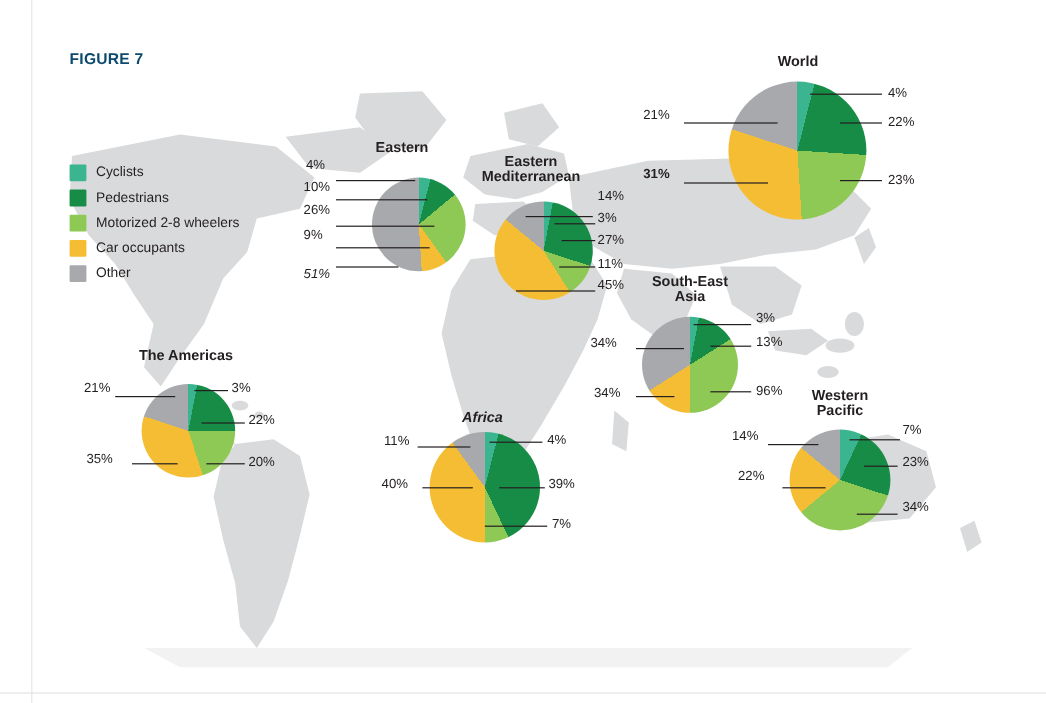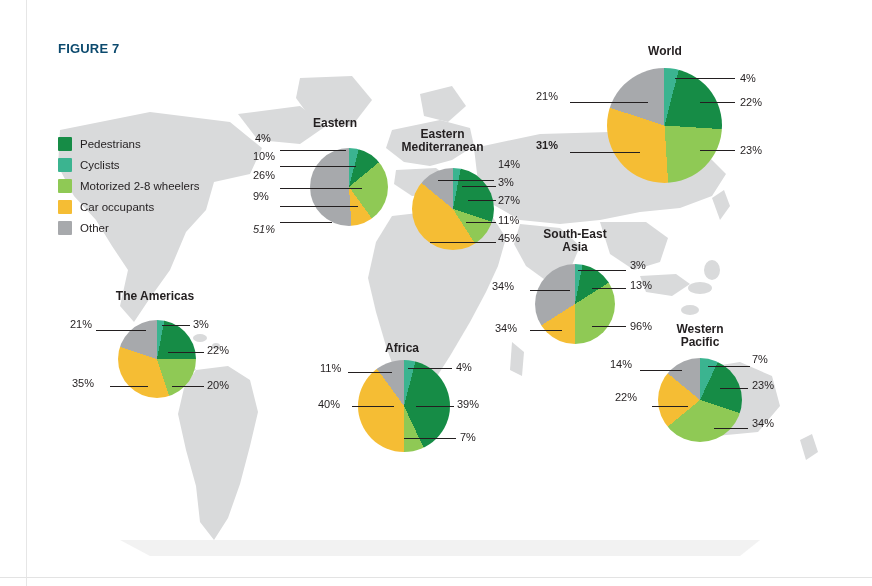--- a/index.html
+++ b/index.html
@@ -98,26 +98,26 @@
 
         <path d="M712 128 L724 120 L730 136 L720 150 Z"></path>
 
         <path d="M120 470 L760 470 L740 486 L150 486 Z" opacity="0.35"></path>
       </g>
     </svg>
   </div>
 
   <div class="legend">
     <div class="legend-row">
+      <span class="legend-swatch" style="background:#3bb490"></span>
+      <span class="legend-label">Cyclists</span>
+    </div>
+    <div class="legend-row">
       <span class="legend-swatch" style="background:#168c46"></span>
       <span class="legend-label">Pedestrians</span>
-    </div>
-    <div class="legend-row">
-      <span class="legend-swatch" style="background:#3bb490"></span>
-      <span class="legend-label">Cyclists</span>
     </div>
     <div class="legend-row">
       <span class="legend-swatch" style="background:#8fc955"></span>
       <span class="legend-label">Motorized 2-8 wheelers</span>
     </div>
     <div class="legend-row">
       <span class="legend-swatch" style="background:#f5bd34"></span>
       <span class="legend-label">Car occupants</span>
     </div>
     <div class="legend-row">
@@ -255,21 +255,21 @@
     <div class="lbl nb" style="left:207px;top:344px;">22%</div>
 
     <div class="leader" style="left:172px;top:386px;width:32px;"></div>
     <div class="lbl nb" style="left:207px;top:379px;">20%</div>
 
     <div class="leader" style="left:110px;top:386px;width:38px;"></div>
     <div class="lbl nb" style="left:72px;top:377px;">35%</div>
   </div>
 
   <div class="pie-group">
-    <div class="pie-title" style="left:352px;top:342px;width:100px;">Africa</div>
+    <div class="pie-title" style="left:352px;top:342px;width:100px;font-style:italic;">Africa</div>
     <div class="pie" style="left:358px;top:360px;width:92px;height:92px;
          background:conic-gradient(from 0deg,
            #3bb490 0deg 14.4deg,
            #168c46 14.4deg 154.8deg,
            #8fc955 154.8deg 180deg,
            #f5bd34 180deg 324deg,
            #a7a9ac 324deg 360deg);"></div>
 
     <div class="leader" style="left:348px;top:372px;width:44px;"></div>
     <div class="lbl nb" style="left:320px;top:362px;">11%</div>

